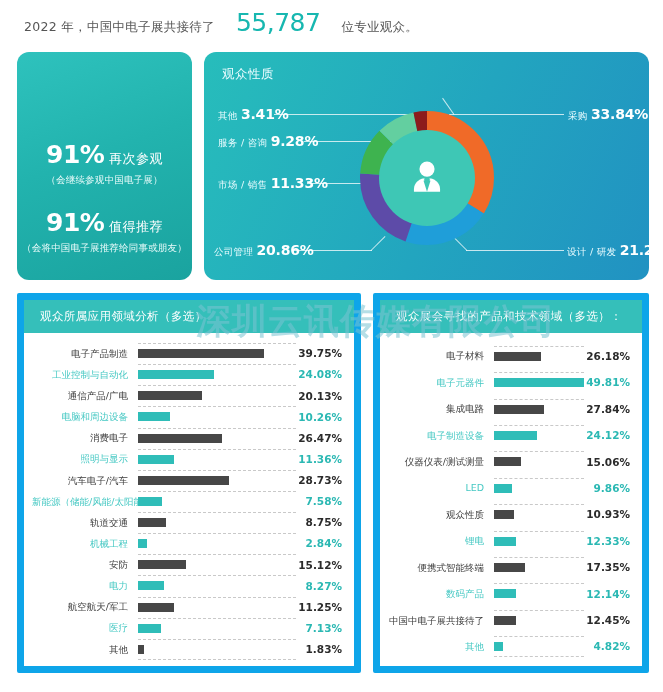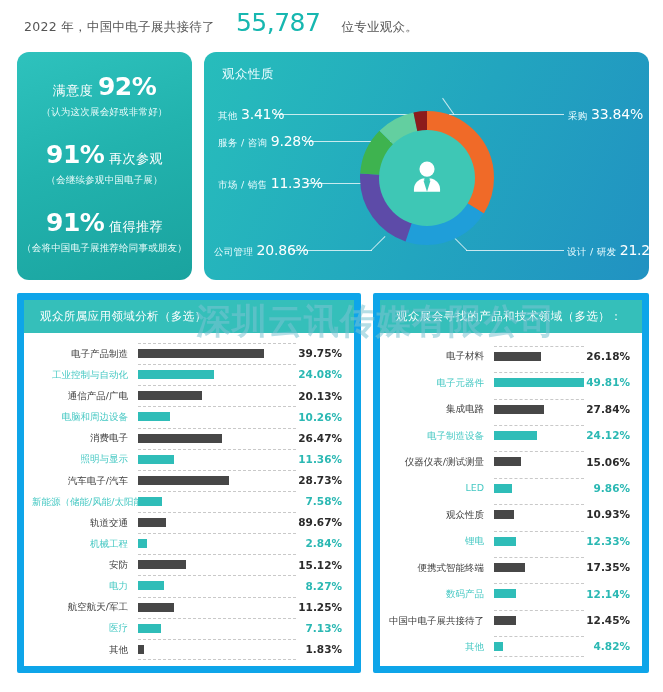--- a/index.html
+++ b/index.html
@@ -112,21 +112,21 @@
     height: 44px;
   }
 
   .d-label {
     position: absolute;
     font-size: 9.5px;
     color: #eafcff;
     white-space: nowrap;
     letter-spacing: .3px;
   }
-  .d-label b { font-size: 14px; font-weight: normal; color: #fff; letter-spacing: -.2px; margin-top: 44px; }
+  .d-label b { font-size: 14px; font-weight: bold; color: #fff; letter-spacing: -.2px; margin-top: 44px; }
   .lead { position: absolute; height: 1px; background: rgba(255,255,255,.75); }
   .lead-d { position: absolute; background: rgba(255,255,255,.75); height: 1px; transform-origin: left center; }
 
   
   .bottom-row {
     position: absolute;
     left: 17px;
     top: 293px;
     width: 632px;
     height: 380px;
@@ -233,27 +233,20 @@
 <div class="headline">
   <span>2022 年，中国中电子展共接待了</span>
   <span class="big">55,787</span>
   <span>位专业观众。</span>
 </div>
 
 <div class="top-row">
 
   <div class="panel-sat">
 
-    <div class="sat-block sat-b1">
-      <div class="sat-main">
-        <span>满意度</span>
-        <span class="pct">92%</span>
-      </div>
-      <div class="sat-sub">（认为这次展会好或非常好）</div>
-    </div>
 
     <div class="sat-block sat-b2">
       <div class="sat-main">
         <span class="pct">91%</span>
         <span>再次参观</span>
       </div>
       <div class="sat-sub">（会继续参观中国电子展）</div>
     </div>
 
     <div class="sat-block sat-b3">
@@ -386,21 +379,21 @@
           <div class="track">
             <div class="bar" style="width: 15.16%;"></div>
           </div>
           <div class="val">7.58%</div>
         </div>
         <div class="brow dark">
           <div class="lbl">轨道交通</div>
           <div class="track">
             <div class="bar" style="width: 17.5%;"></div>
           </div>
-          <div class="val">89.67%</div>
+          <div class="val">8.75%</div>
         </div>
         <div class="brow teal">
           <div class="lbl">机械工程</div>
           <div class="track">
             <div class="bar" style="width: 5.68%;"></div>
           </div>
           <div class="val">2.84%</div>
         </div>
         <div class="brow dark">
           <div class="lbl">安防</div>

